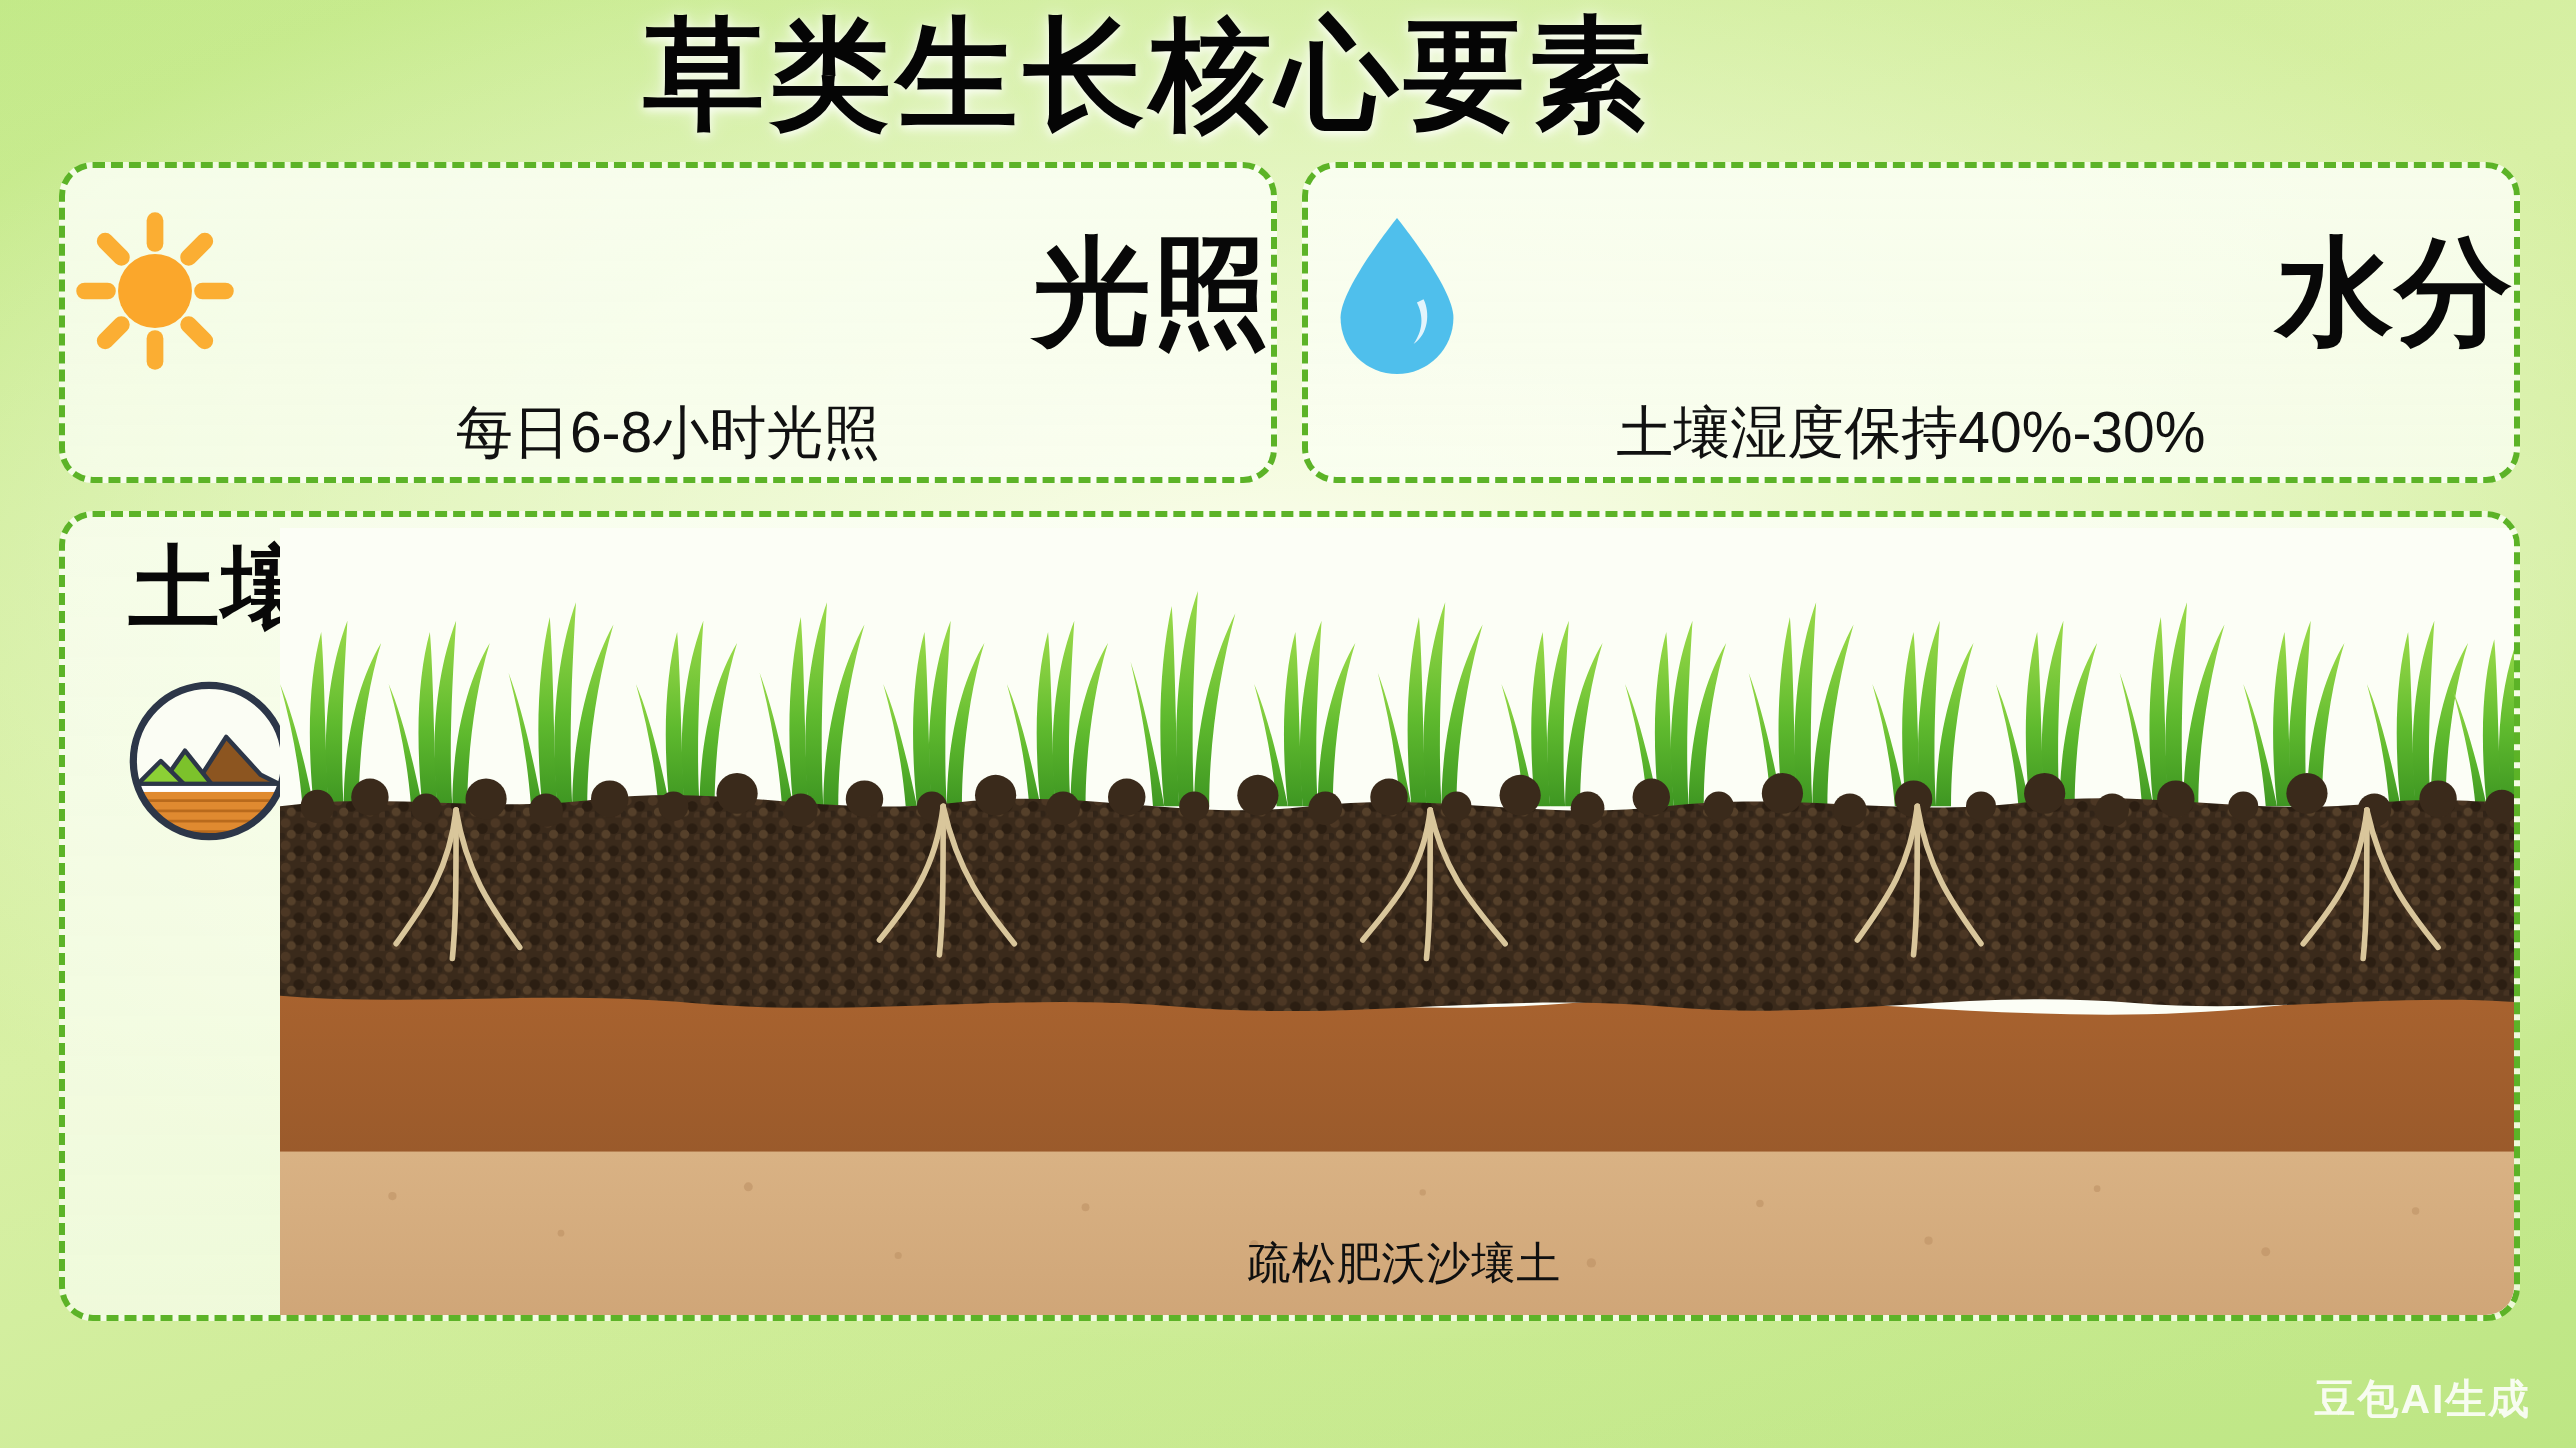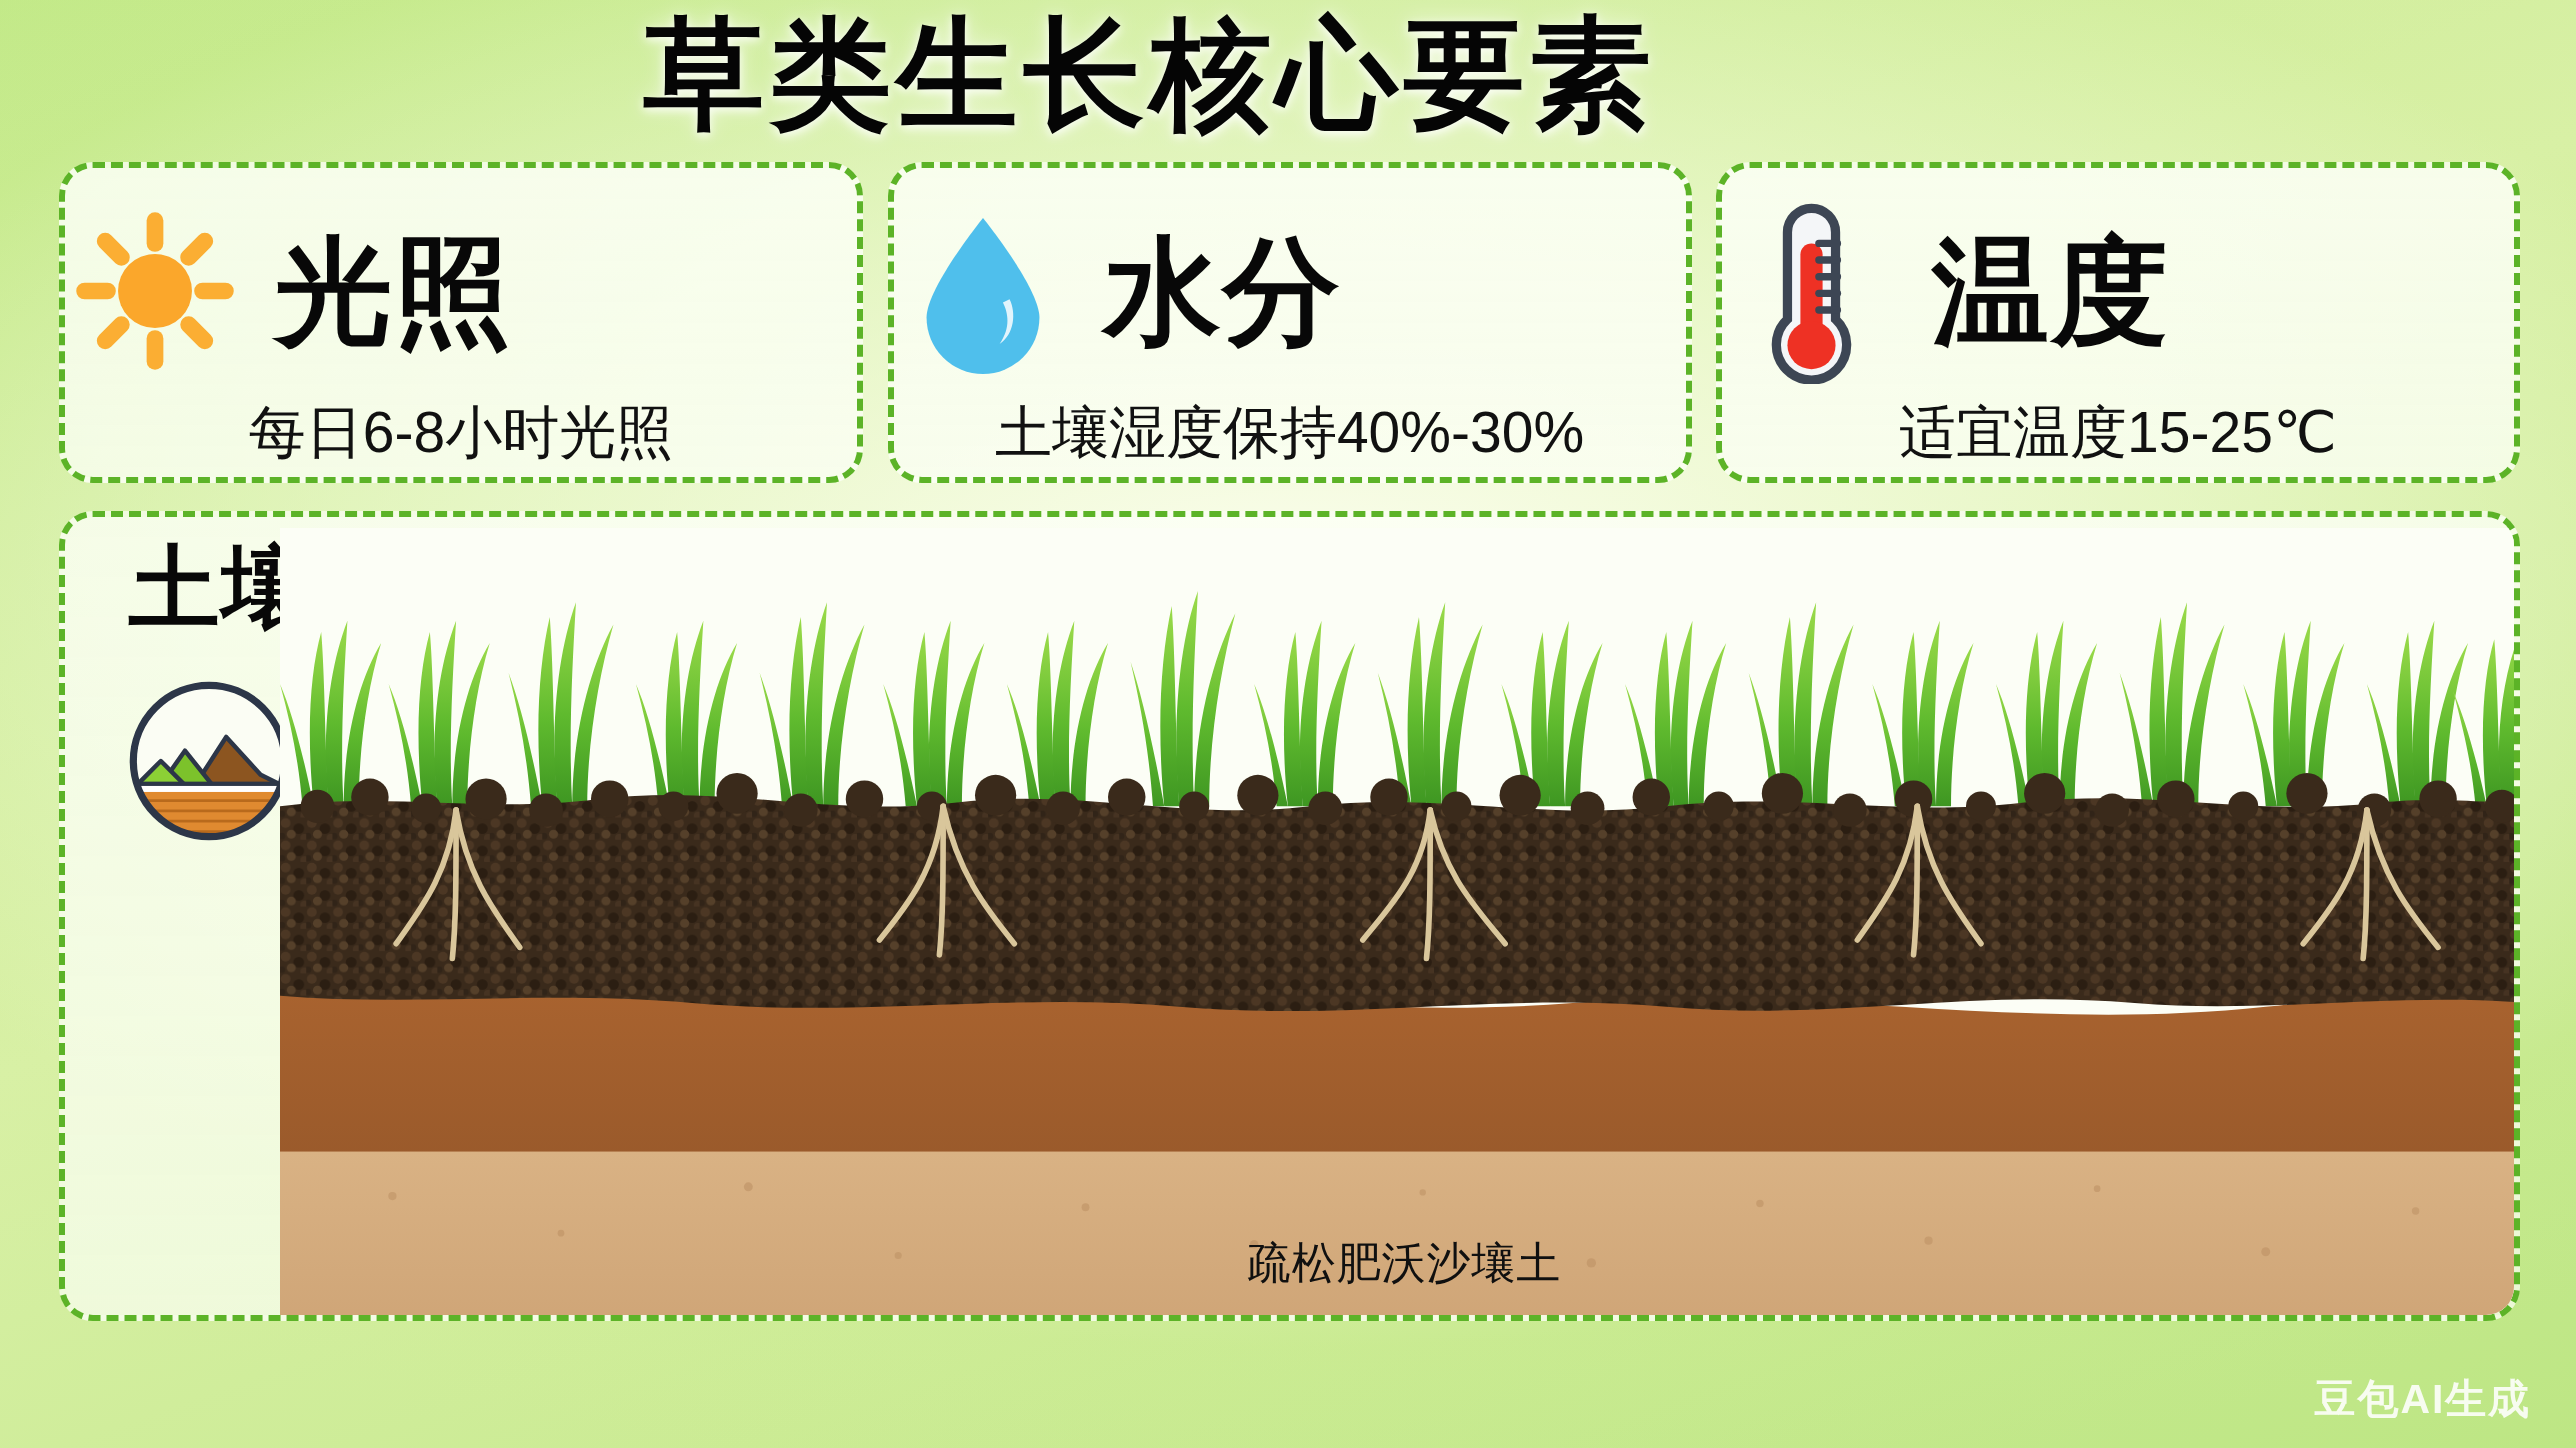--- a/index.html
+++ b/index.html
@@ -24,21 +24,21 @@
   
   .cards { position:absolute; left:59px; top:162px; width:2461px; height:321px;
            display:flex; gap:24.5px; }
   .card {
     flex:1 1 0; position:relative;
     border:6.6px dashed #5cb327; border-radius:34px;
     background:linear-gradient(180deg, rgba(252,255,246,0.86) 0%, rgba(250,254,242,0.80) 100%);
     display:flex; flex-direction:column; align-items:center; justify-content:flex-start;
     padding-top:26.4px;
   }
-  .card-head { display:flex; align-items:center; justify-content:flex-start; gap:31px;
+  .card-head { display:flex; align-items:center; justify-content:space-between; gap:41px;
                 height:194px; width:100%; }
   .card-icon { width:179px; height:179px; flex:0 0 auto;
                display:flex; align-items:center; justify-content:center; }
   .card-icon svg { display:block; }
   .card-label { font-size:117px; font-weight:bold; color:#080808; letter-spacing:1.9px;
                 line-height:1; white-space:nowrap; }
   .card-desc { font-size:57px; color:#111; letter-spacing:0px; white-space:nowrap;
                margin-top:7px; }
 
   
@@ -100,40 +100,20 @@
         <svg viewBox="0 0 100 100" width="166" height="166" aria-hidden="true">
           <path d="M50 6 C50 6 16 48 16 66 A34 34 0 0 0 84 66 C84 48 50 6 50 6 Z" fill="#4FBFEC"></path>
           <path d="M66 55 C70 63 69 76 60 82 C67 72 65 63 62 57 Z" fill="#EAF7FD" opacity="0.95"></path>
         </svg>
       </div>
       <span class="card-label">水分</span>
     </div>
     <div class="card-desc">土壤湿度保持40%-30%</div>
   </div>
 
-  <div class="card">
-    <div class="card-head">
-      <div class="card-icon">
-        <svg viewBox="0 0 60 100" width="111" height="185" aria-hidden="true">
-          <path d="M30 5 a13 13 0 0 1 13 13 v47 a19 19 0 1 1 -26 0 v-47 a13 13 0 0 1 13 -13 z" fill="#F4F6F8" stroke="#3D4654" stroke-width="5"></path>
-          <path d="M30 30 v42" stroke="#EE3124" stroke-width="12" stroke-linecap="round"></path>
-          <circle cx="30" cy="79" r="13" fill="#EE3124"></circle>
-          <g stroke="#3D4654" stroke-width="4" stroke-linecap="round">
-            <line x1="34" y1="24" x2="44" y2="24"></line>
-            <line x1="34" y1="33" x2="44" y2="33"></line>
-            <line x1="34" y1="42" x2="44" y2="42"></line>
-            <line x1="34" y1="51" x2="44" y2="51"></line>
-            <line x1="34" y1="60" x2="44" y2="60"></line>
-          </g>
-        </svg>
-      </div>
-      <span class="card-label">温度</span>
-    </div>
-    <div class="card-desc">适宜温度15-25℃</div>
-  </div>
 
 </div>
 
 <div class="soil-panel">
 
   <div class="soil-left">
     <div class="soil-title">土壤</div>
     <div class="soil-icon">
       <svg viewBox="0 0 100 100" width="172" height="172" aria-hidden="true">
         <defs>

